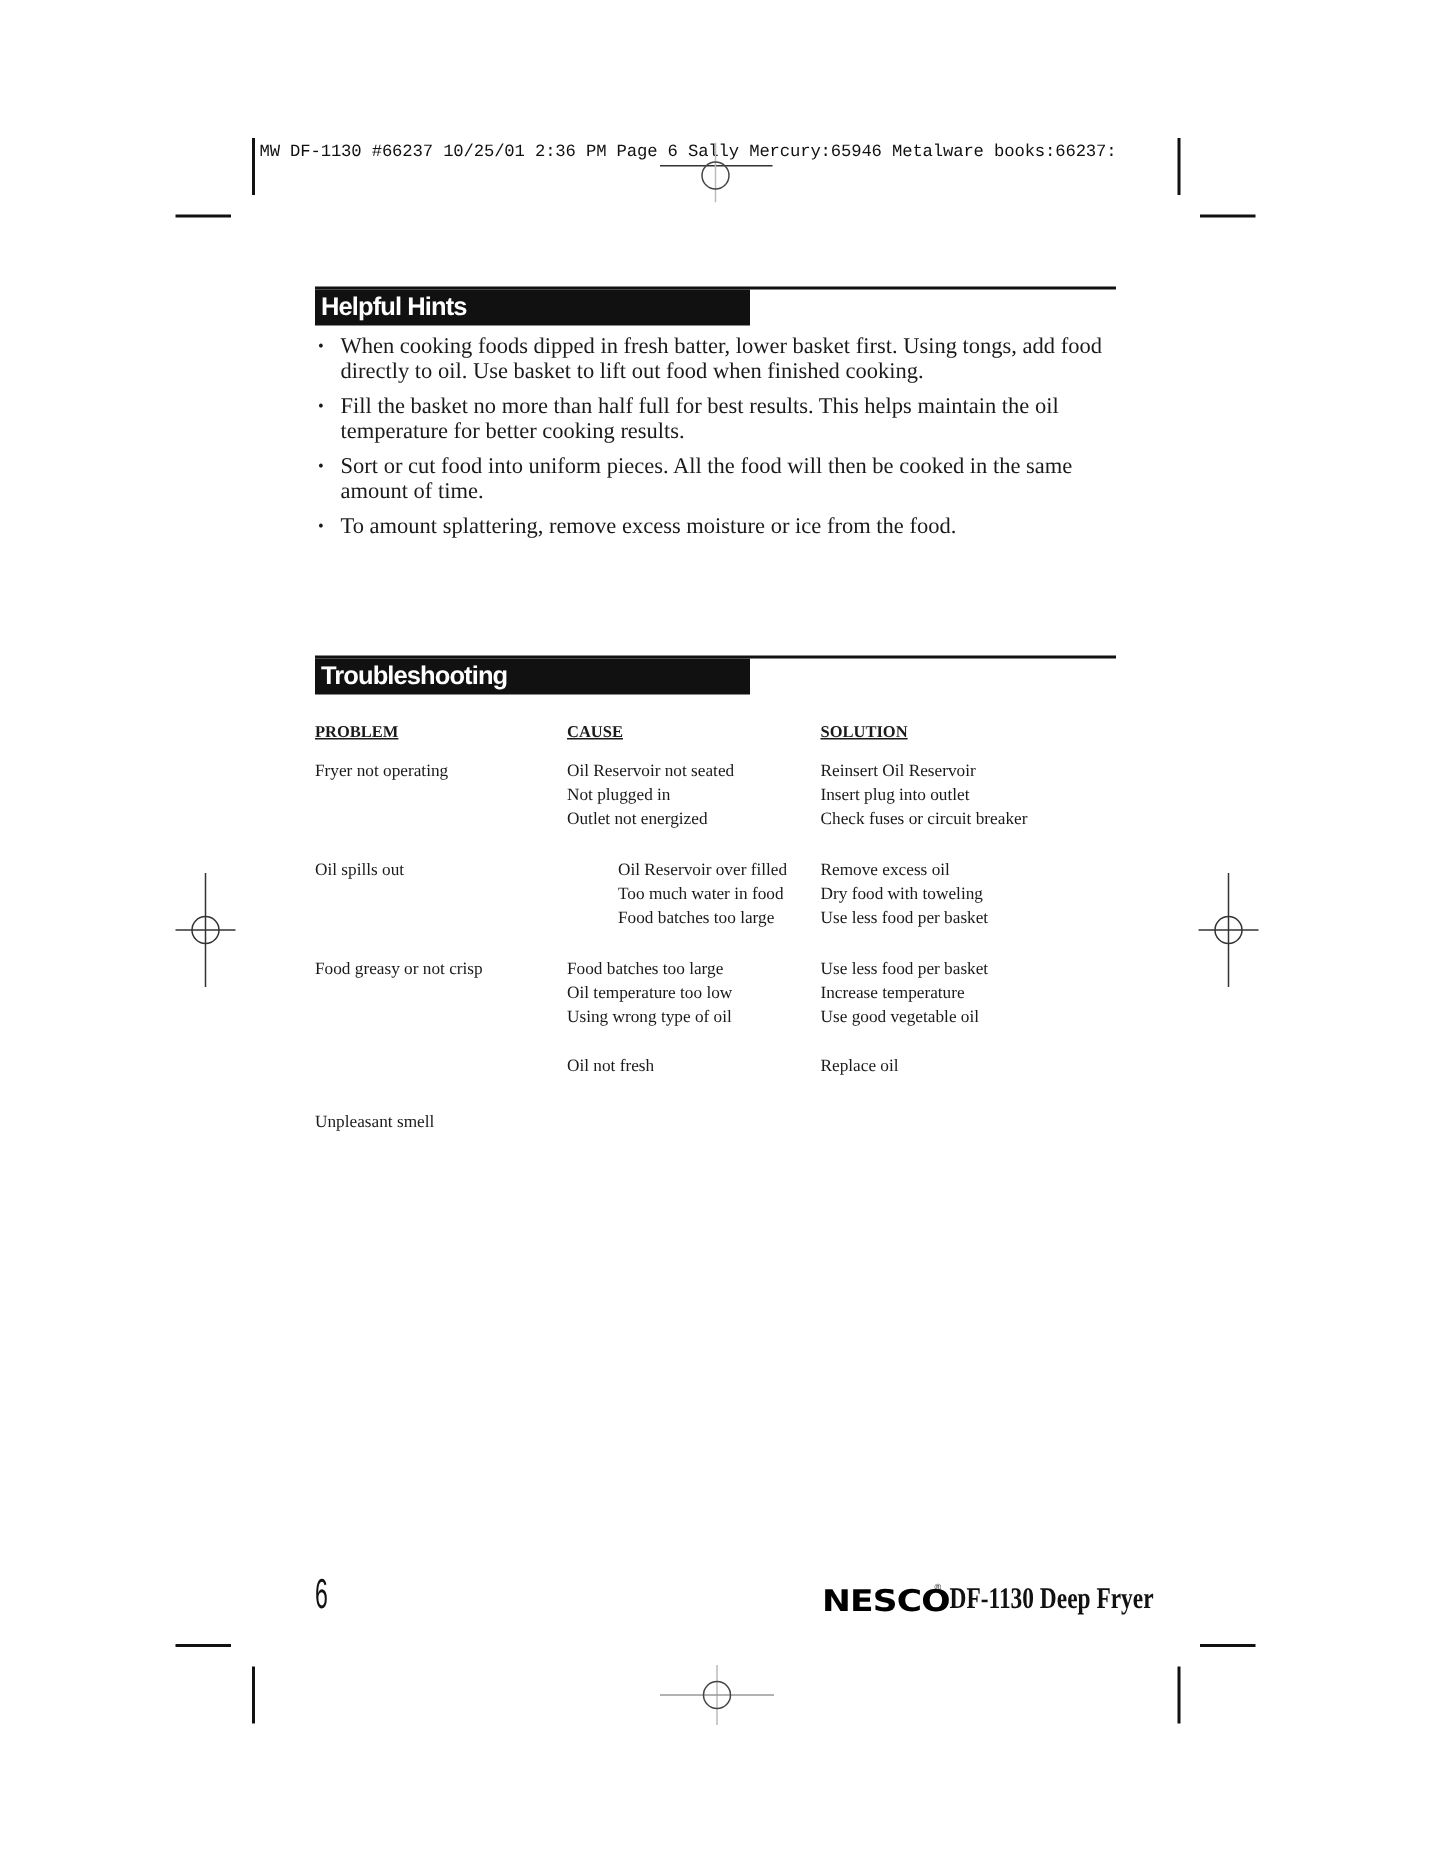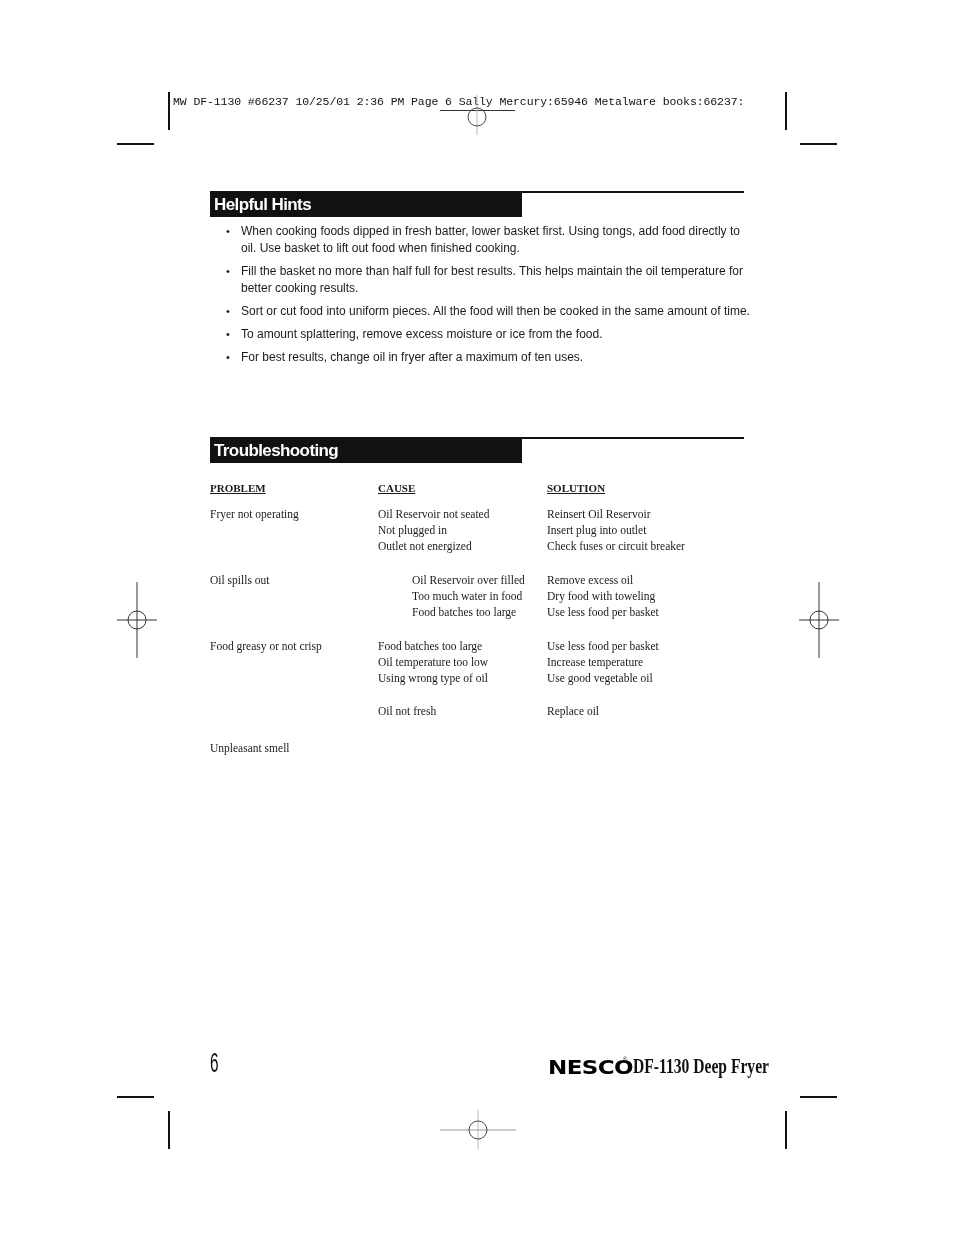--- a/index.html
+++ b/index.html
@@ -4,26 +4,26 @@
   <style>
     html, body { margin: 0; padding: 0; background: #ffffff; }
     body { width: 954px; height: 1235px; position: relative; overflow: hidden; color: #1a1a1a; }
     .abs { position: absolute; }
     .slug { left: 173px; top: 95px; font-family: "Liberation Mono", monospace; font-size: 11.5px; color: #111; white-space: nowrap; letter-spacing: -0.1px; }
     .slug-underline { left: 440px; top: 110px; width: 75px; height: 1px; background: #333; }
     .mark-v { width: 1.5px; background: #111; }
     .mark-h { height: 1.5px; background: #111; }
     .reg { position: absolute; }
     .section-rule { left: 210px; width: 534px; height: 2px; background: #111; }
-    .section-head { left: 210px; width: 312px; height: 24px; background: #111; color: #fff;
+    .section-head { left: 210px; width: 290px; height: 24px; background: #111; color: #fff;
       font-family: "Liberation Sans", sans-serif; font-weight: bold; font-size: 17px;
       line-height: 24px; padding-left: 4px; box-sizing: border-box; letter-spacing: -0.6px;
       transform-origin: left; }
-    .hints { left: 220px; top: 223px; width: 534px; margin: 0; padding: 0; list-style: none;
-      font-family: Liberation Sans, sans-serif; font-size: 12px; line-height: 17px; }
+    .hints { left: 206px; top: 223px; width: 534px; margin: 0; padding: 0; list-style: none;
+      font-family: Liberation Serif, serif; font-size: 15px; line-height: 17px; }
     .hints li { position: relative; padding-left: 21px; margin-bottom: 6px; }
     .hints li::before { content: "\2022"; position: absolute; left: 6px; top: 0; font-size: 11px; }
     .tcol { font-family: "Liberation Serif", serif; font-size: 11.5px; line-height: 16px; }
     .thead { font-weight: bold; text-decoration: underline; font-size: 11px; }
     .footer-page { left: 210px; top: 1047px; font-family: "Liberation Sans", sans-serif; font-size: 28px; font-weight: normal; transform: scaleX(0.55); transform-origin: left; color: #111; }
     .footer-brand { left: 548px; top: 1055px; font-family: "DejaVu Sans", sans-serif; font-weight: bold; font-size: 20px; letter-spacing: -0.5px; color: #000; transform: scaleX(1.15); transform-origin: left; }
     .footer-reg { left: 623px; top: 1056px; font-size: 6px; font-family: "Liberation Sans", sans-serif; }
     .footer-product { left: 633px; top: 1055px; font-family: "Liberation Serif", serif; font-weight: bold; font-size: 20px; transform: scaleX(0.78); transform-origin: left; color: #111; white-space: nowrap; }
   </style>
 </head>
@@ -62,21 +62,20 @@
   <circle cx="38" cy="20" r="9" fill="none" stroke="#444" stroke-width="1"></circle>
 </svg>
 
 <div class="abs section-rule" style="top:191px;"></div>
 <div class="abs section-head" style="top:193px;">Helpful Hints</div>
 <ul class="abs hints">
   <li>When cooking foods dipped in fresh batter, lower basket first. Using tongs, add food directly to oil. Use basket to lift out food when finished cooking.</li>
   <li>Fill the basket no more than half full for best results. This helps maintain the oil temperature for better cooking results.</li>
   <li>Sort or cut food into uniform pieces. All the food will then be cooked in the same amount of time.</li>
   <li>To amount splattering, remove excess moisture or ice from the food.</li>
-  <li>For best results, change oil in fryer after a maximum of ten uses.</li>
 </ul>
 
 <div class="abs section-rule" style="top:437px;"></div>
 <div class="abs section-head" style="top:439px;">Troubleshooting</div>
 
 <div>
 
   <div class="abs tcol thead" style="left:210px; top:480px;">PROBLEM</div>
   <div class="abs tcol thead" style="left:378px; top:480px;">CAUSE</div>
   <div class="abs tcol thead" style="left:547px; top:480px;">SOLUTION</div>

